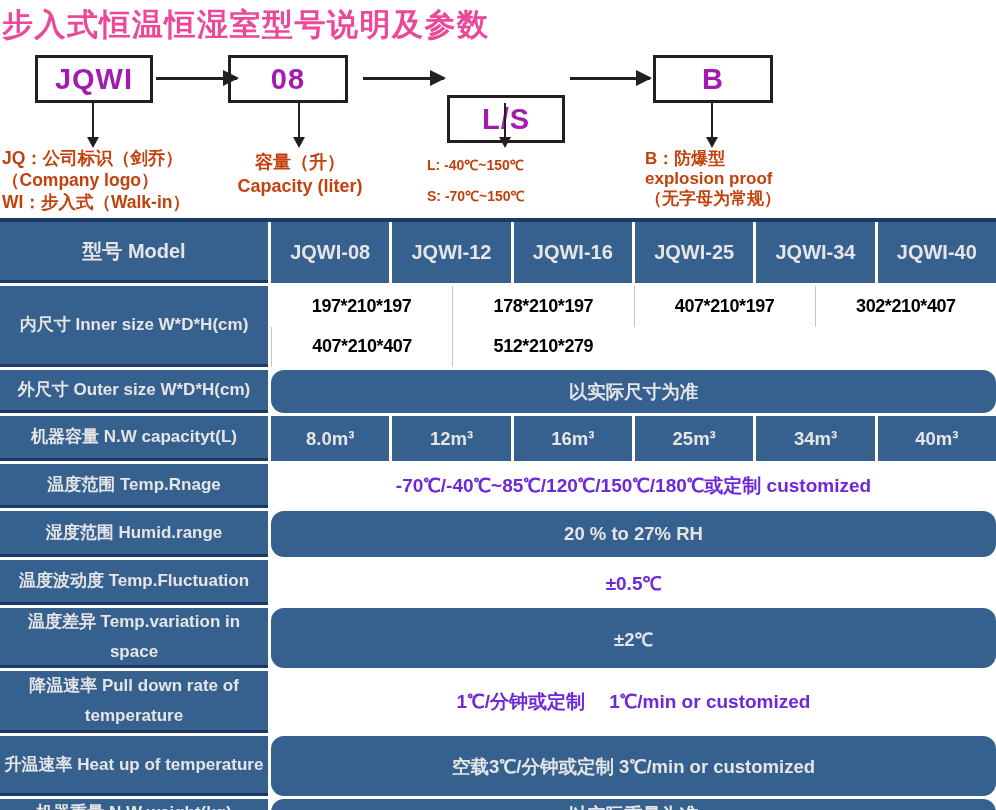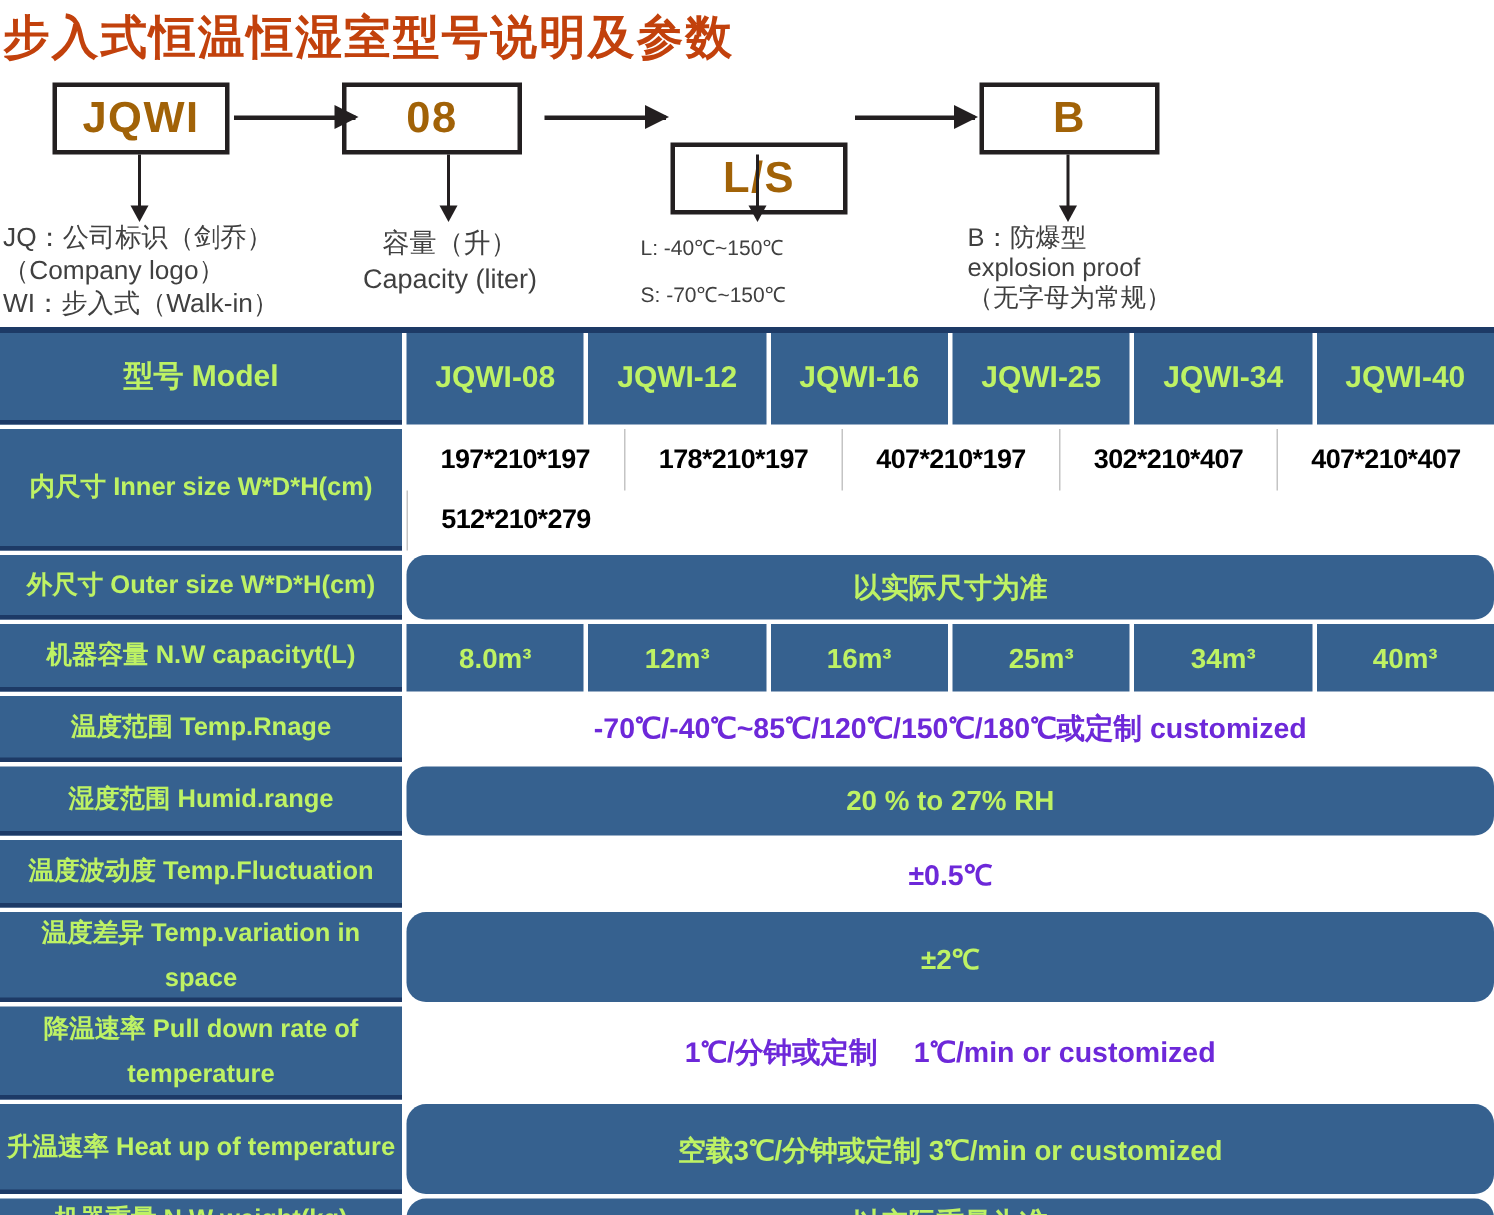--- a/index.html
+++ b/index.html
@@ -3,62 +3,62 @@
 <meta charset="utf-8">
 <style>
   html,body { margin:0; padding:0; background:#fff; }
   .page {
     position:relative; width:996px; height:810px; overflow:hidden;
     background:#fff; font-family:"Liberation Sans", sans-serif;
   }
   
   .title {
     position:absolute; left:2px; top:4px; margin:0;
-    font-size:31px; font-weight:bold; color:#c2410c; letter-spacing:1.5px;
+    font-size:31px; font-weight:bold; color:#ec4899; letter-spacing:1.5px;
     white-space:nowrap;
   }
   
   .diagram { position:absolute; left:0; top:0; width:996px; height:218px; }
   .dbox {
     position:absolute; top:55px; height:42px; background:#fff;
     border:3px solid #231f20; display:flex; align-items:center; justify-content:center;
-    font-size:29px; font-weight:bold; color:#a16207; letter-spacing:1px;
+    font-size:29px; font-weight:bold; color:#a21caf; letter-spacing:1px;
   }
   .harrow { position:absolute; top:77px; height:3px; background:#231f20; }
   .harrow::after {
     content:""; position:absolute; right:-2px; top:-7px;
     border-left:16px solid #231f20; border-top:8px solid transparent; border-bottom:8px solid transparent;
   }
   .varrow { position:absolute; top:103px; width:2px; height:36px; background:#231f20; }
   .varrow::after {
     content:""; position:absolute; left:-5px; bottom:-9px;
     border-top:11px solid #231f20; border-left:6px solid transparent; border-right:6px solid transparent;
   }
-  .caption { position:absolute; font-weight:normal; color:#404040; }
+  .caption { position:absolute; font-weight:bold; color:#c2410c; }
   .cap-jqwi { left:2px;  top:147px; font-size:17.5px; line-height:22px; }
   .cap-cap  { left:210px; top:150px; width:180px; text-align:center; font-size:18px; line-height:24px; }
   .cap-ls   { left:427px; top:150px; font-size:14px; line-height:31px; }
   .cap-b    { left:645px; top:149px; font-size:17px; line-height:20px; }
   
   .spec-table {
     position:absolute; left:0; top:218px; width:996px;
     border-top:4px solid #1d3a66;
     display:grid;
     grid-template-columns:268px repeat(6, 1fr);
     grid-template-rows:61px 81px 43px 45px 44px 46px 45px 60px 62px 60px 30px;
     gap:3px; background:#fff;
   }
   .c { display:flex; align-items:center; justify-content:center; text-align:center; }
-  .blue { background:#36618f; color:#bef264; font-weight:bold; }
+  .blue { background:#36618f; color:#e5e5e5; font-weight:bold; }
   .lbl  { font-size:17px; line-height:1.75; padding:0 4px; border-bottom:3px solid #1d3a66; }
   .hdr  { font-size:20px; }
   .bval { font-size:18.5px; }
   .wval { background:#fff; color:#6d28d9; font-weight:bold; font-size:19px; }
   .span6 { grid-column:2 / 8;border-radius:13px; }
-  .inner-values { grid-column:2 / 8; display:grid; grid-template-columns:repeat(5,1fr); background:#fff; }
+  .inner-values { grid-column:2 / 8; display:grid; grid-template-columns:repeat(4,1fr); background:#fff; }
   .inner-values .c {
     color:#000; font-weight:bold; font-size:18px; letter-spacing:-0.4px;
     border-left:1px solid #c4c4c4;
   }
   .inner-values .c:first-child { border-left:none; }
 </style>
 </head>
 <body>
 
 <div class="page">

